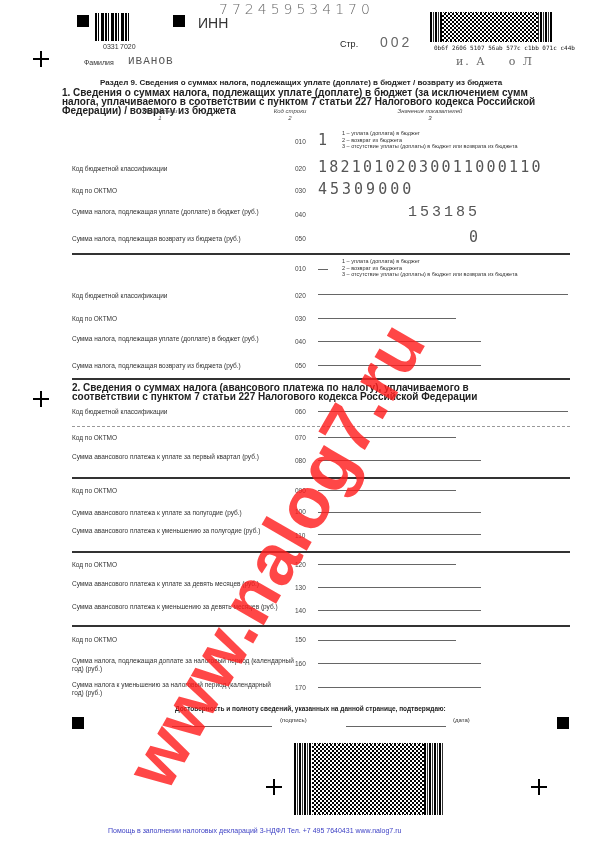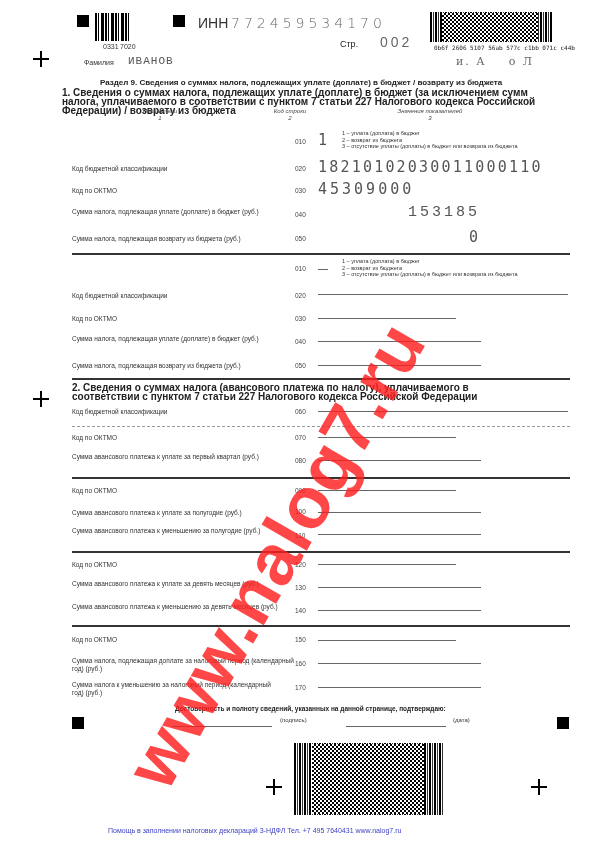--- a/index.html
+++ b/index.html
@@ -46,21 +46,21 @@
 </style>
 </head>
 <body>
 
 <div class="marker" style="left:77px;top:15px;"></div>
 <div class="barcode1"></div>
 <span class="bc-num abs" style="left:103px;top:43px;">0331</span>
 <span class="bc-num abs" style="left:120px;top:43px;">7020</span>
 <div class="marker" style="left:173px;top:15px;"></div>
 <span class="inn-label abs" style="left:198px;top:15px;">ИНН</span>
-<span class="inn-value abs" style="left:219px;top:15px;margin-left:12px;">772459534170</span>
+<span class="inn-value abs" style="left:219px;top:1px;">772459534170</span>
 <span class="page-label abs" style="left:340px;top:39px;">Стр.</span>
 <span class="page-value abs" style="left:380px;top:34px;">002</span>
 
 <div class="qr" style="left:430px;top:12px;width:122px;height:30px;">
   <div class="qr-inner" style="left:12px;top:1px;width:96px;height:28px;"></div>
 </div>
 <span class="qr-code-text abs" style="left:434px;top:44px;">0b6f 2606 5107 56ab 577c c1bb 071c c44b</span>
 
 <div class="cross" style="left:33px;top:51px;"></div>
 <span class="surname-label abs" style="left:84px;top:59px;">Фамилия</span>

